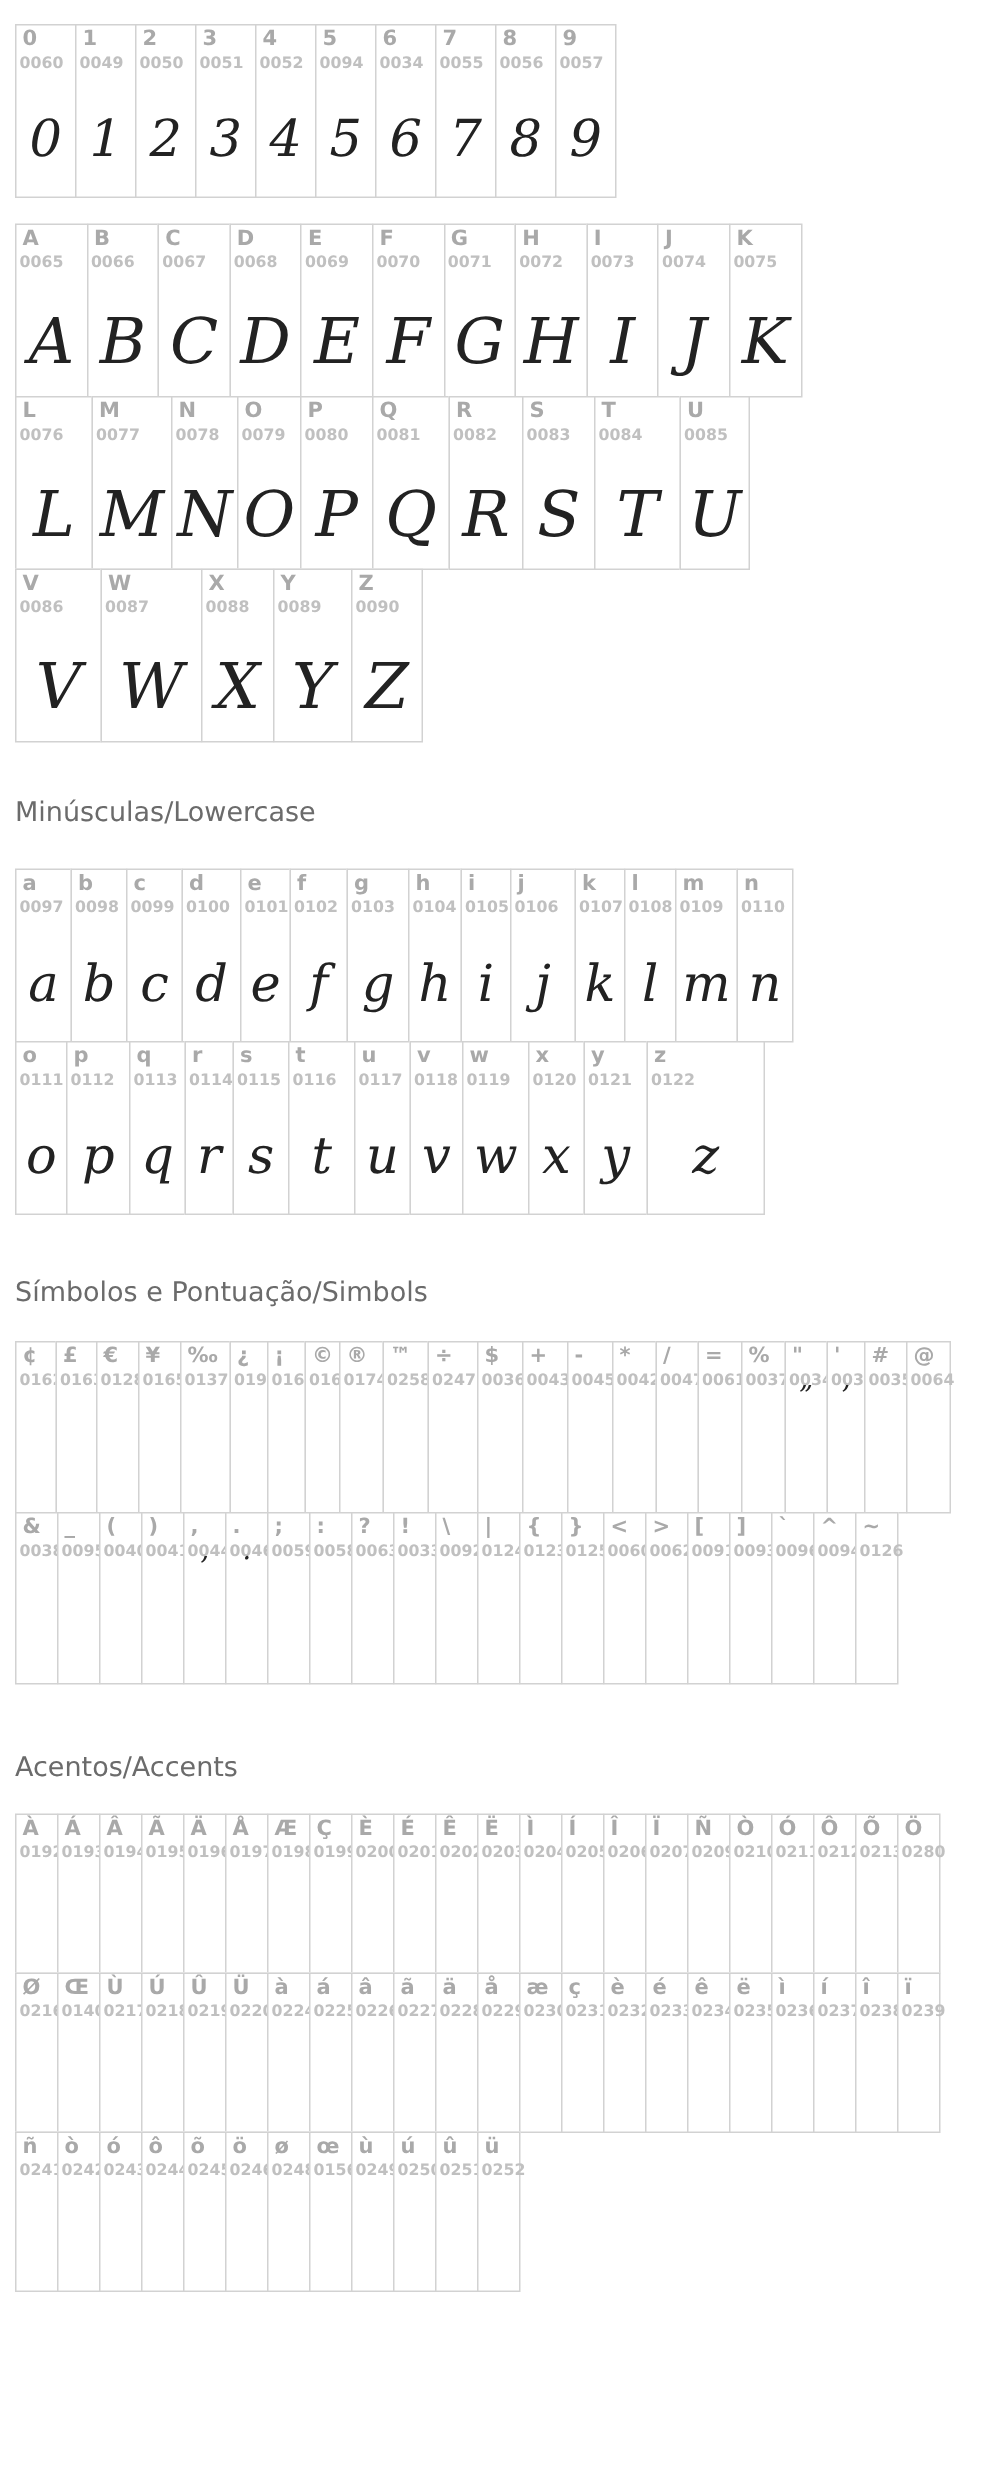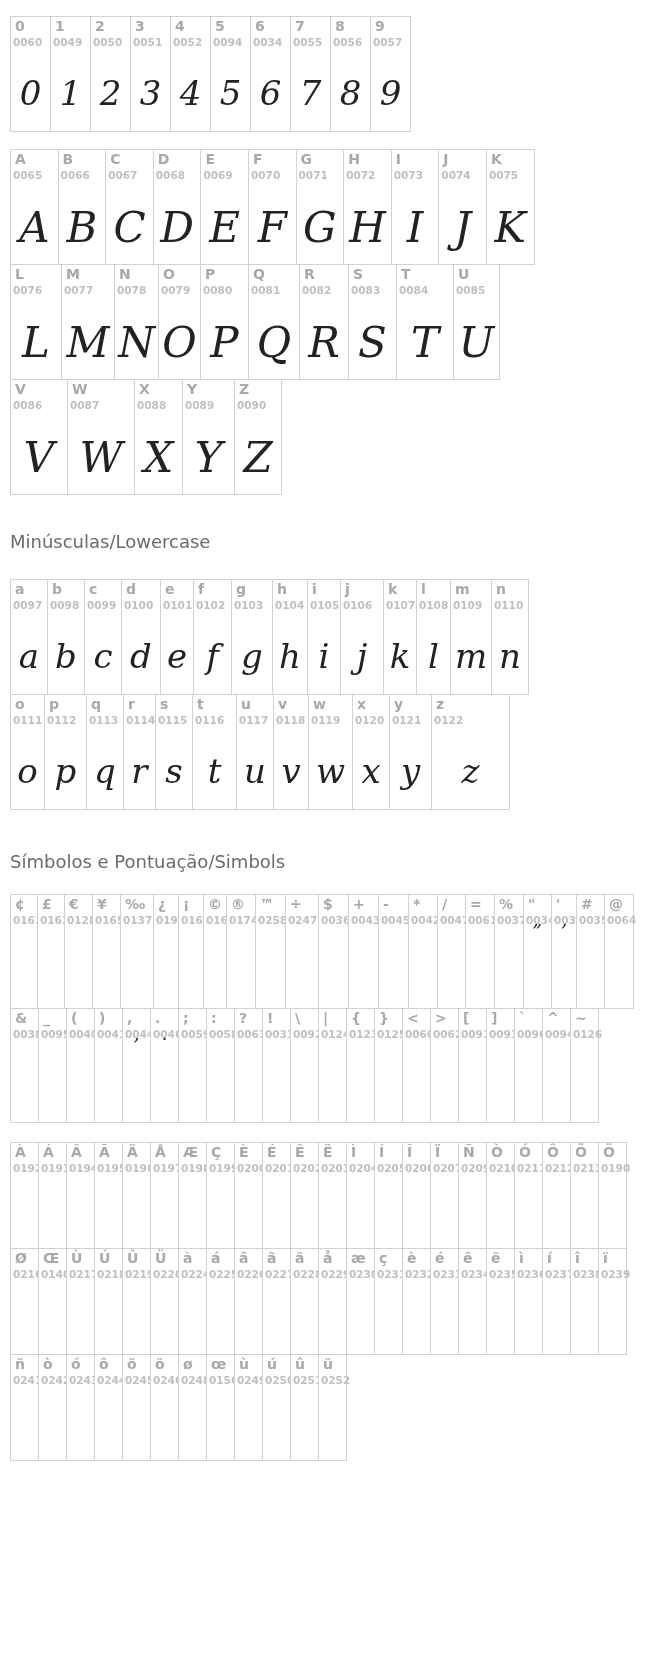--- a/index.html
+++ b/index.html
@@ -559,20 +559,21 @@
             <div class="cell-code">0094</div>
           </div>
           <div class="cell" style="width: 29px; height: 115px;">
             <div class="cell-char">~</div>
             <div class="cell-code">0126</div>
           </div>
         </div>
       </div>
     </div>
     <div class="section s4">
+      <div class="section-title" style="margin-top: 45px;">Acentos/Accents</div>
       <div class="char-grid" style="margin-top: 19px;">
         <div class="grid-row">
           <div class="cell" style="width: 29px; height: 107px;">
             <div class="cell-char">À</div>
             <div class="cell-code">0192</div>
           </div>
           <div class="cell" style="width: 29px; height: 107px;">
             <div class="cell-char">Á</div>
             <div class="cell-code">0193</div>
           </div>
@@ -647,21 +648,21 @@
           <div class="cell" style="width: 29px; height: 107px;">
             <div class="cell-char">Ô</div>
             <div class="cell-code">0212</div>
           </div>
           <div class="cell" style="width: 29px; height: 107px;">
             <div class="cell-char">Õ</div>
             <div class="cell-code">0213</div>
           </div>
           <div class="cell" style="width: 29px; height: 107px;">
             <div class="cell-char">Ö</div>
-            <div class="cell-code">0190</div>
+            <div class="cell-code">0280</div>
           </div>
         </div>
         <div class="grid-row">
           <div class="cell" style="width: 29px; height: 107px;">
             <div class="cell-char">Ø</div>
             <div class="cell-code">0216</div>
           </div>
           <div class="cell" style="width: 29px; height: 107px;">
             <div class="cell-char">Œ</div>
             <div class="cell-code">0140</div>

